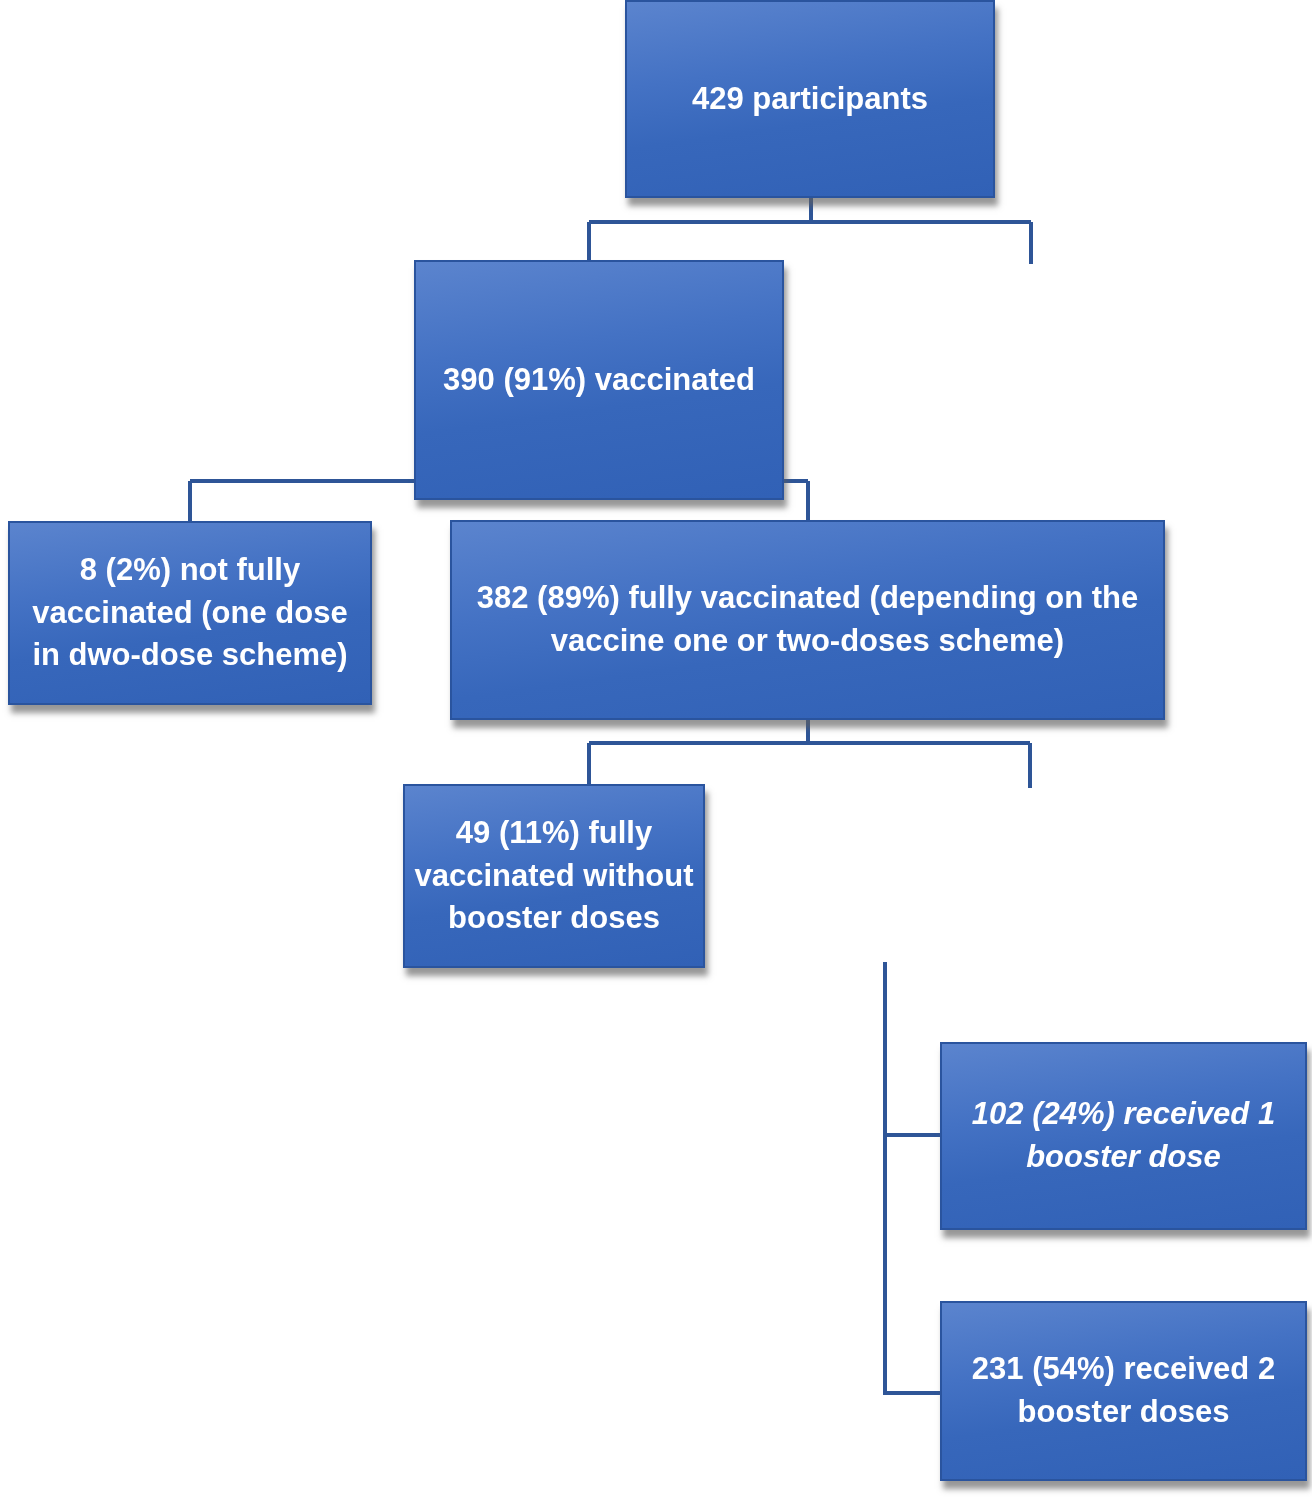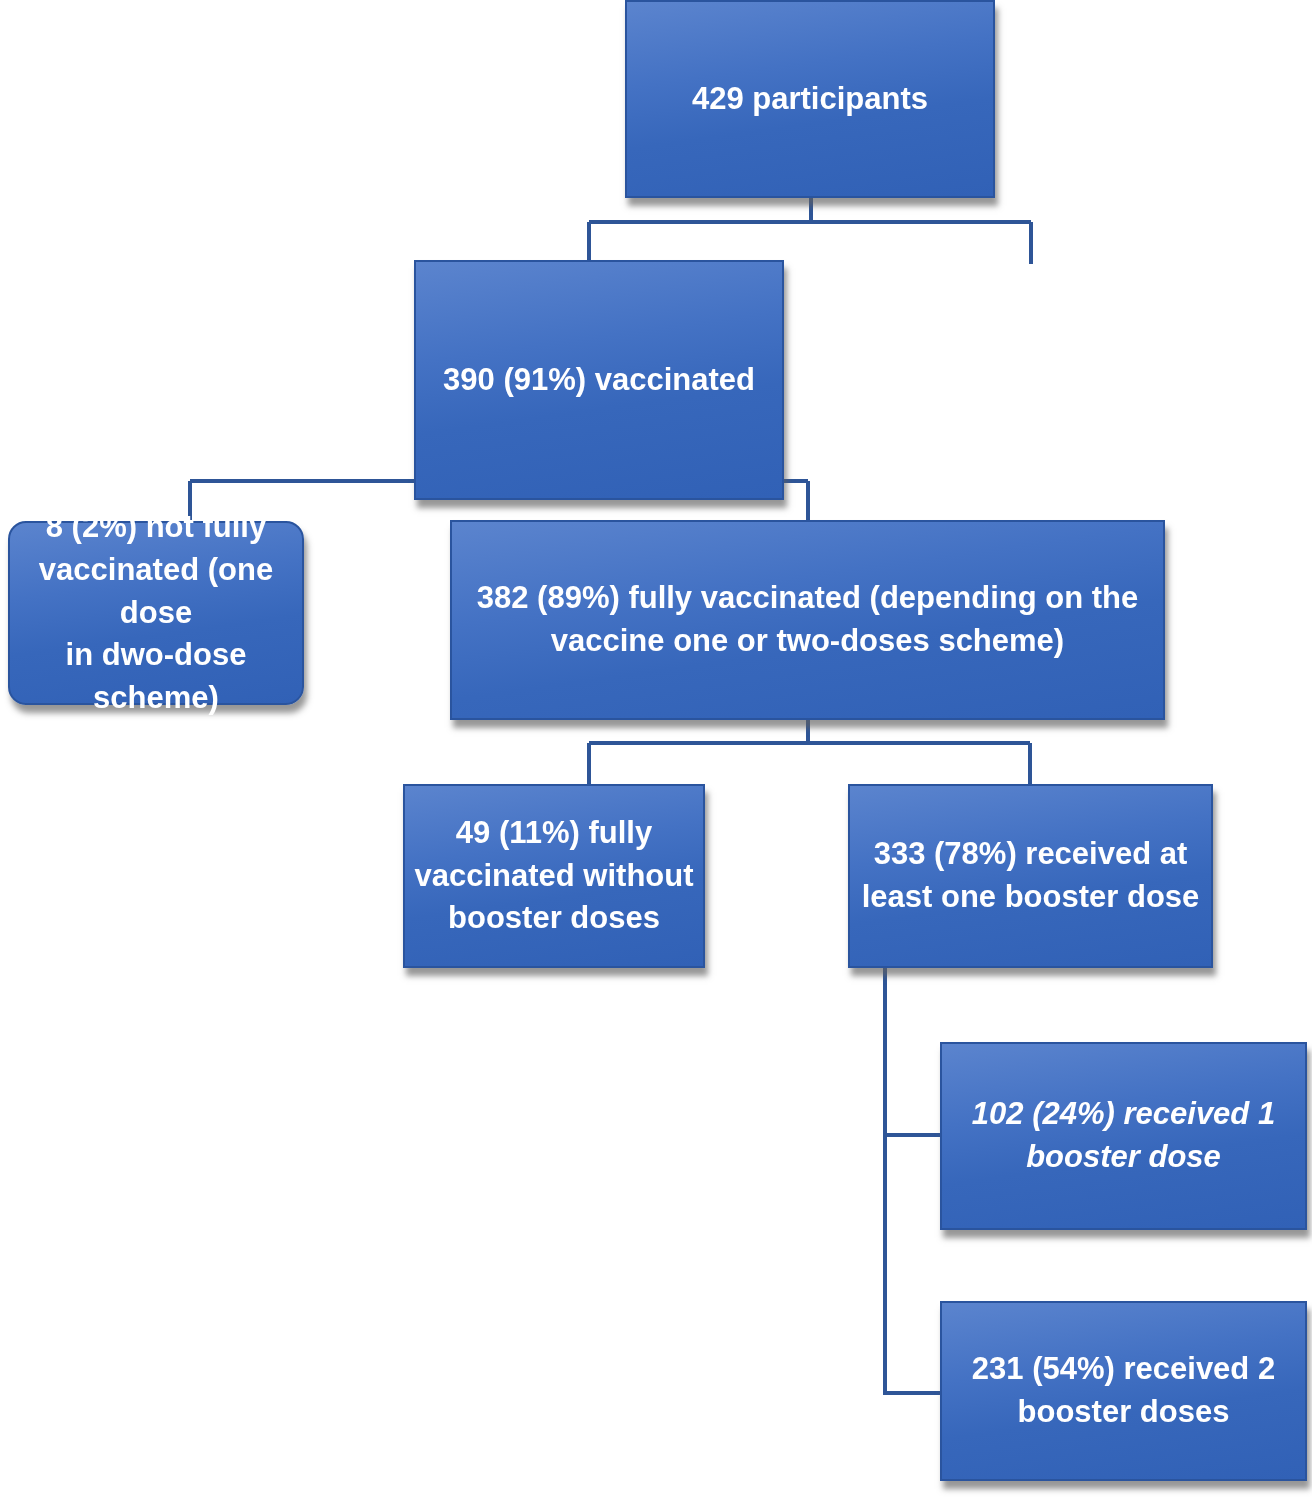--- a/index.html
+++ b/index.html
@@ -45,21 +45,21 @@
     border: 2px solid #2a549e;
     box-shadow: 3px 8px 6px rgba(95, 95, 95, 0.65);
   }
   .node span {
     white-space: pre-line;
     text-align: center;
   }
   .n0 { left: 625px; top: 0px;    width: 370px; height: 198px; }
   .n1 { left: 414px; top: 260px;  width: 370px; height: 240px; }
   .n2 { left: 848px; top: 260px;  width: 367px; height: 188px; }
-  .n3 { left: 8px;   top: 521px;  width: 296px; height: 184px; border-radius: 18px; }
+  .n3 { left: 8px;   top: 521px;  width: 364px; height: 184px; }
   .n4 { left: 450px; top: 520px;  width: 715px; height: 200px; }
   .n5 { left: 403px; top: 784px;  width: 302px; height: 184px; }
   .n6 { left: 848px; top: 784px;  width: 365px; height: 184px; }
   .n7 { left: 940px; top: 1042px; width: 367px; height: 188px; font-style: italic; }
   .n8 { left: 940px; top: 1301px; width: 367px; height: 180px; }
 </style>
 </head>
 <body>
 
 <div id="canvas">
@@ -90,24 +90,20 @@
     <span>382 (89%) fully vaccinated (depending on the
 vaccine one or two-doses scheme)</span>
   </div>
 
   <div class="node n5">
     <span>49 (11%) fully
 vaccinated without
 booster doses</span>
   </div>
 
-  <div class="node n6">
-    <span>333 (78%) received at
-least one booster dose</span>
-  </div>
 
   <div class="node n7">
     <span>102 (24%) received 1
 booster dose</span>
   </div>
 
   <div class="node n8">
     <span>231 (54%) received 2
 booster doses</span>
   </div>

